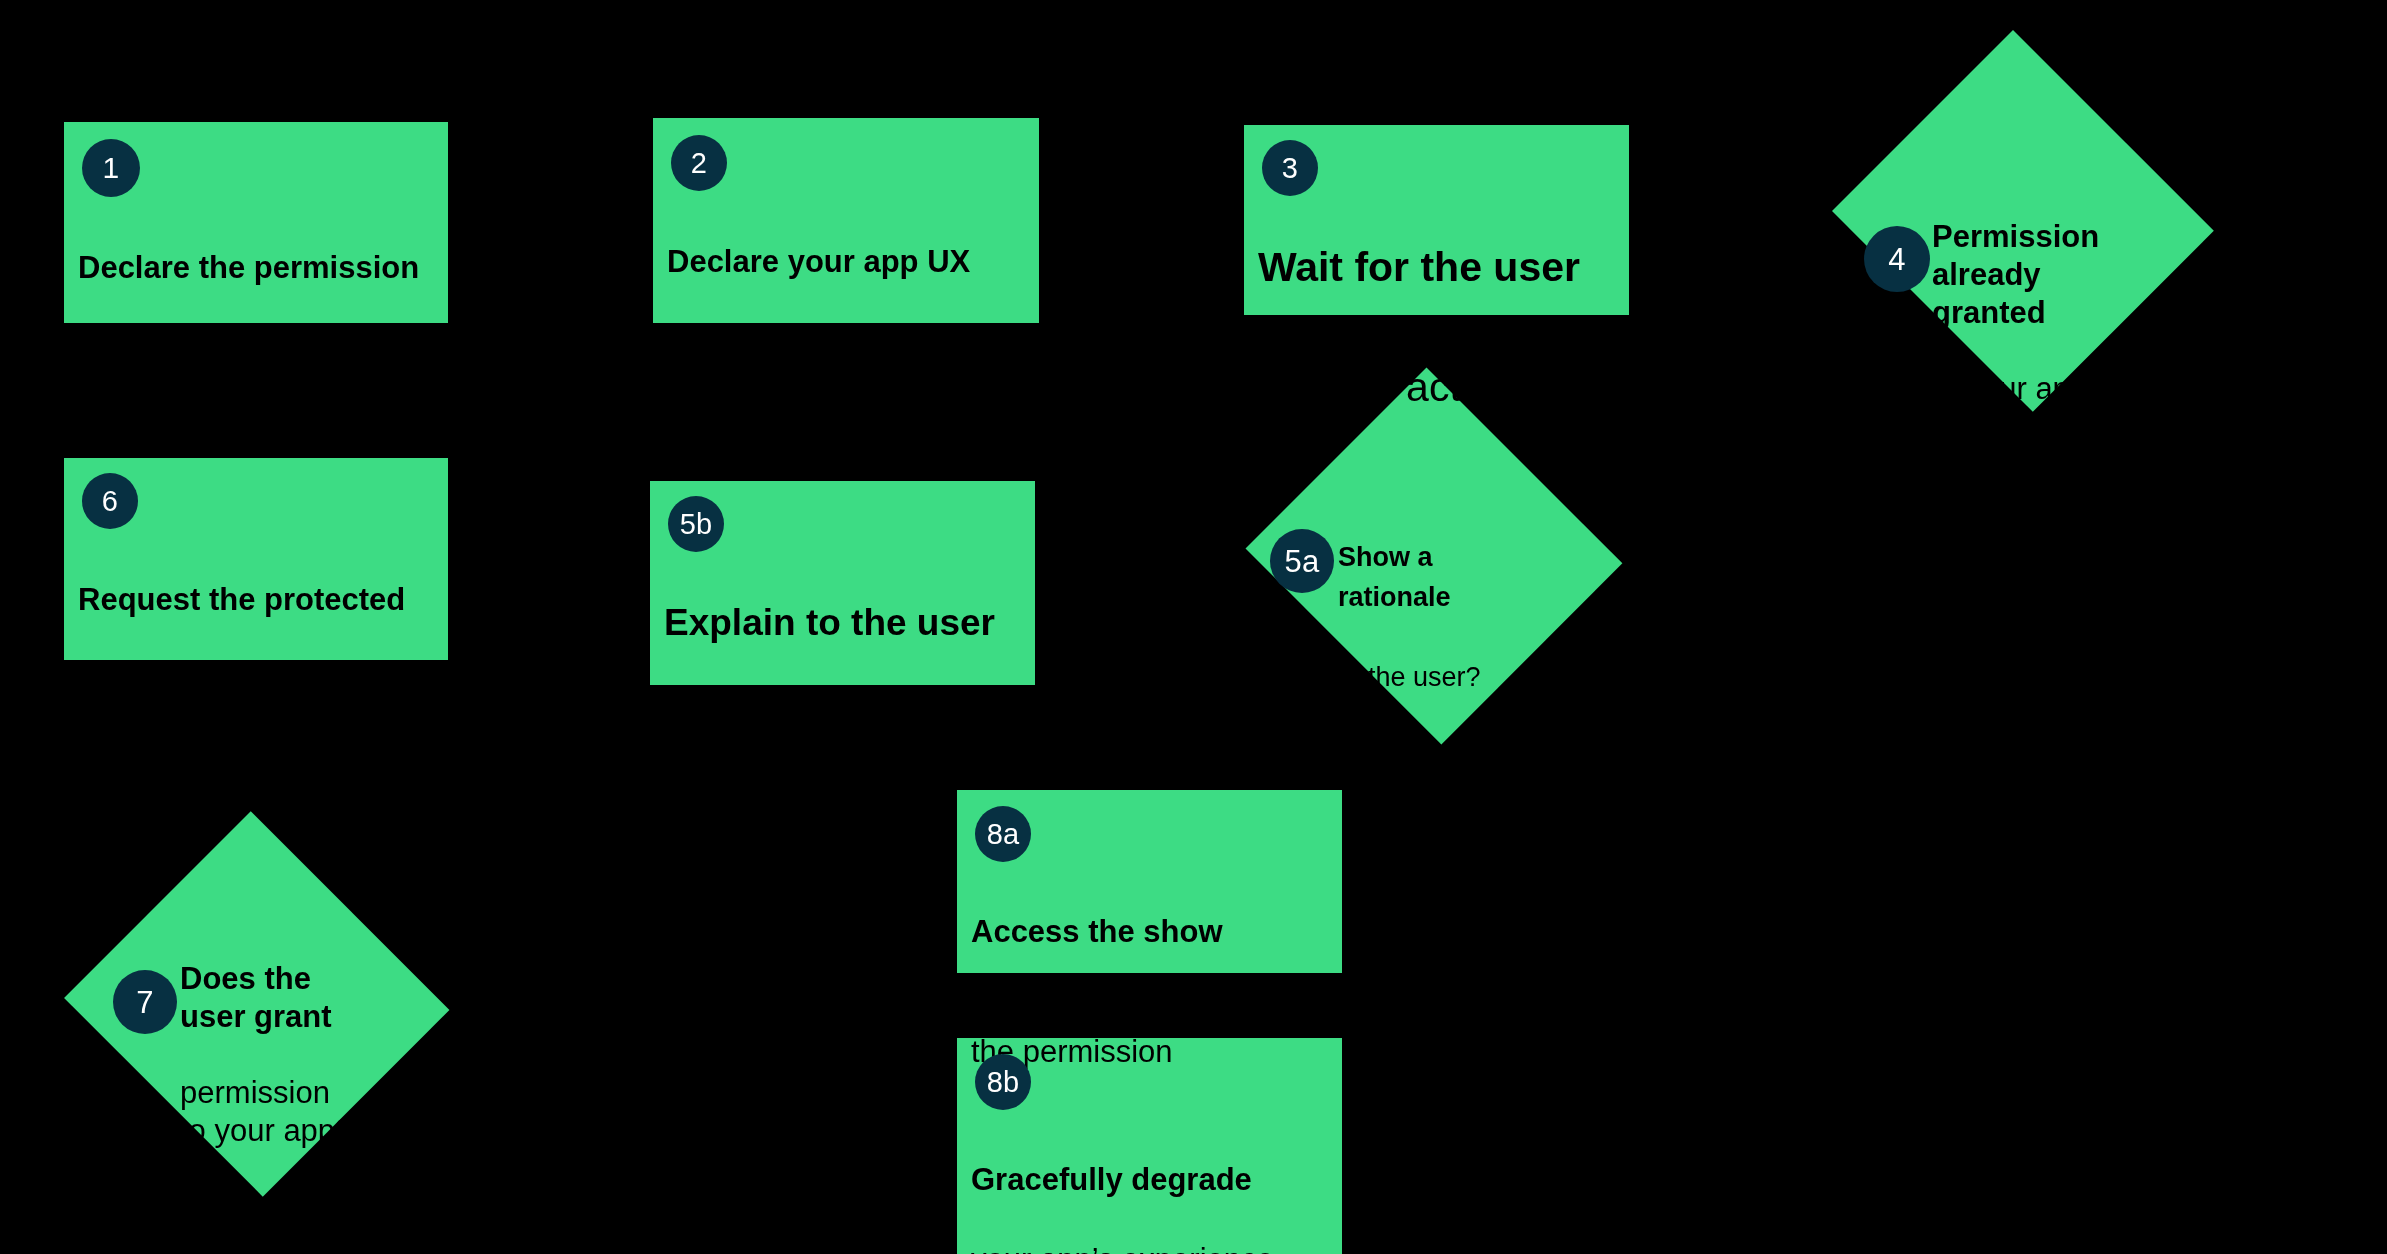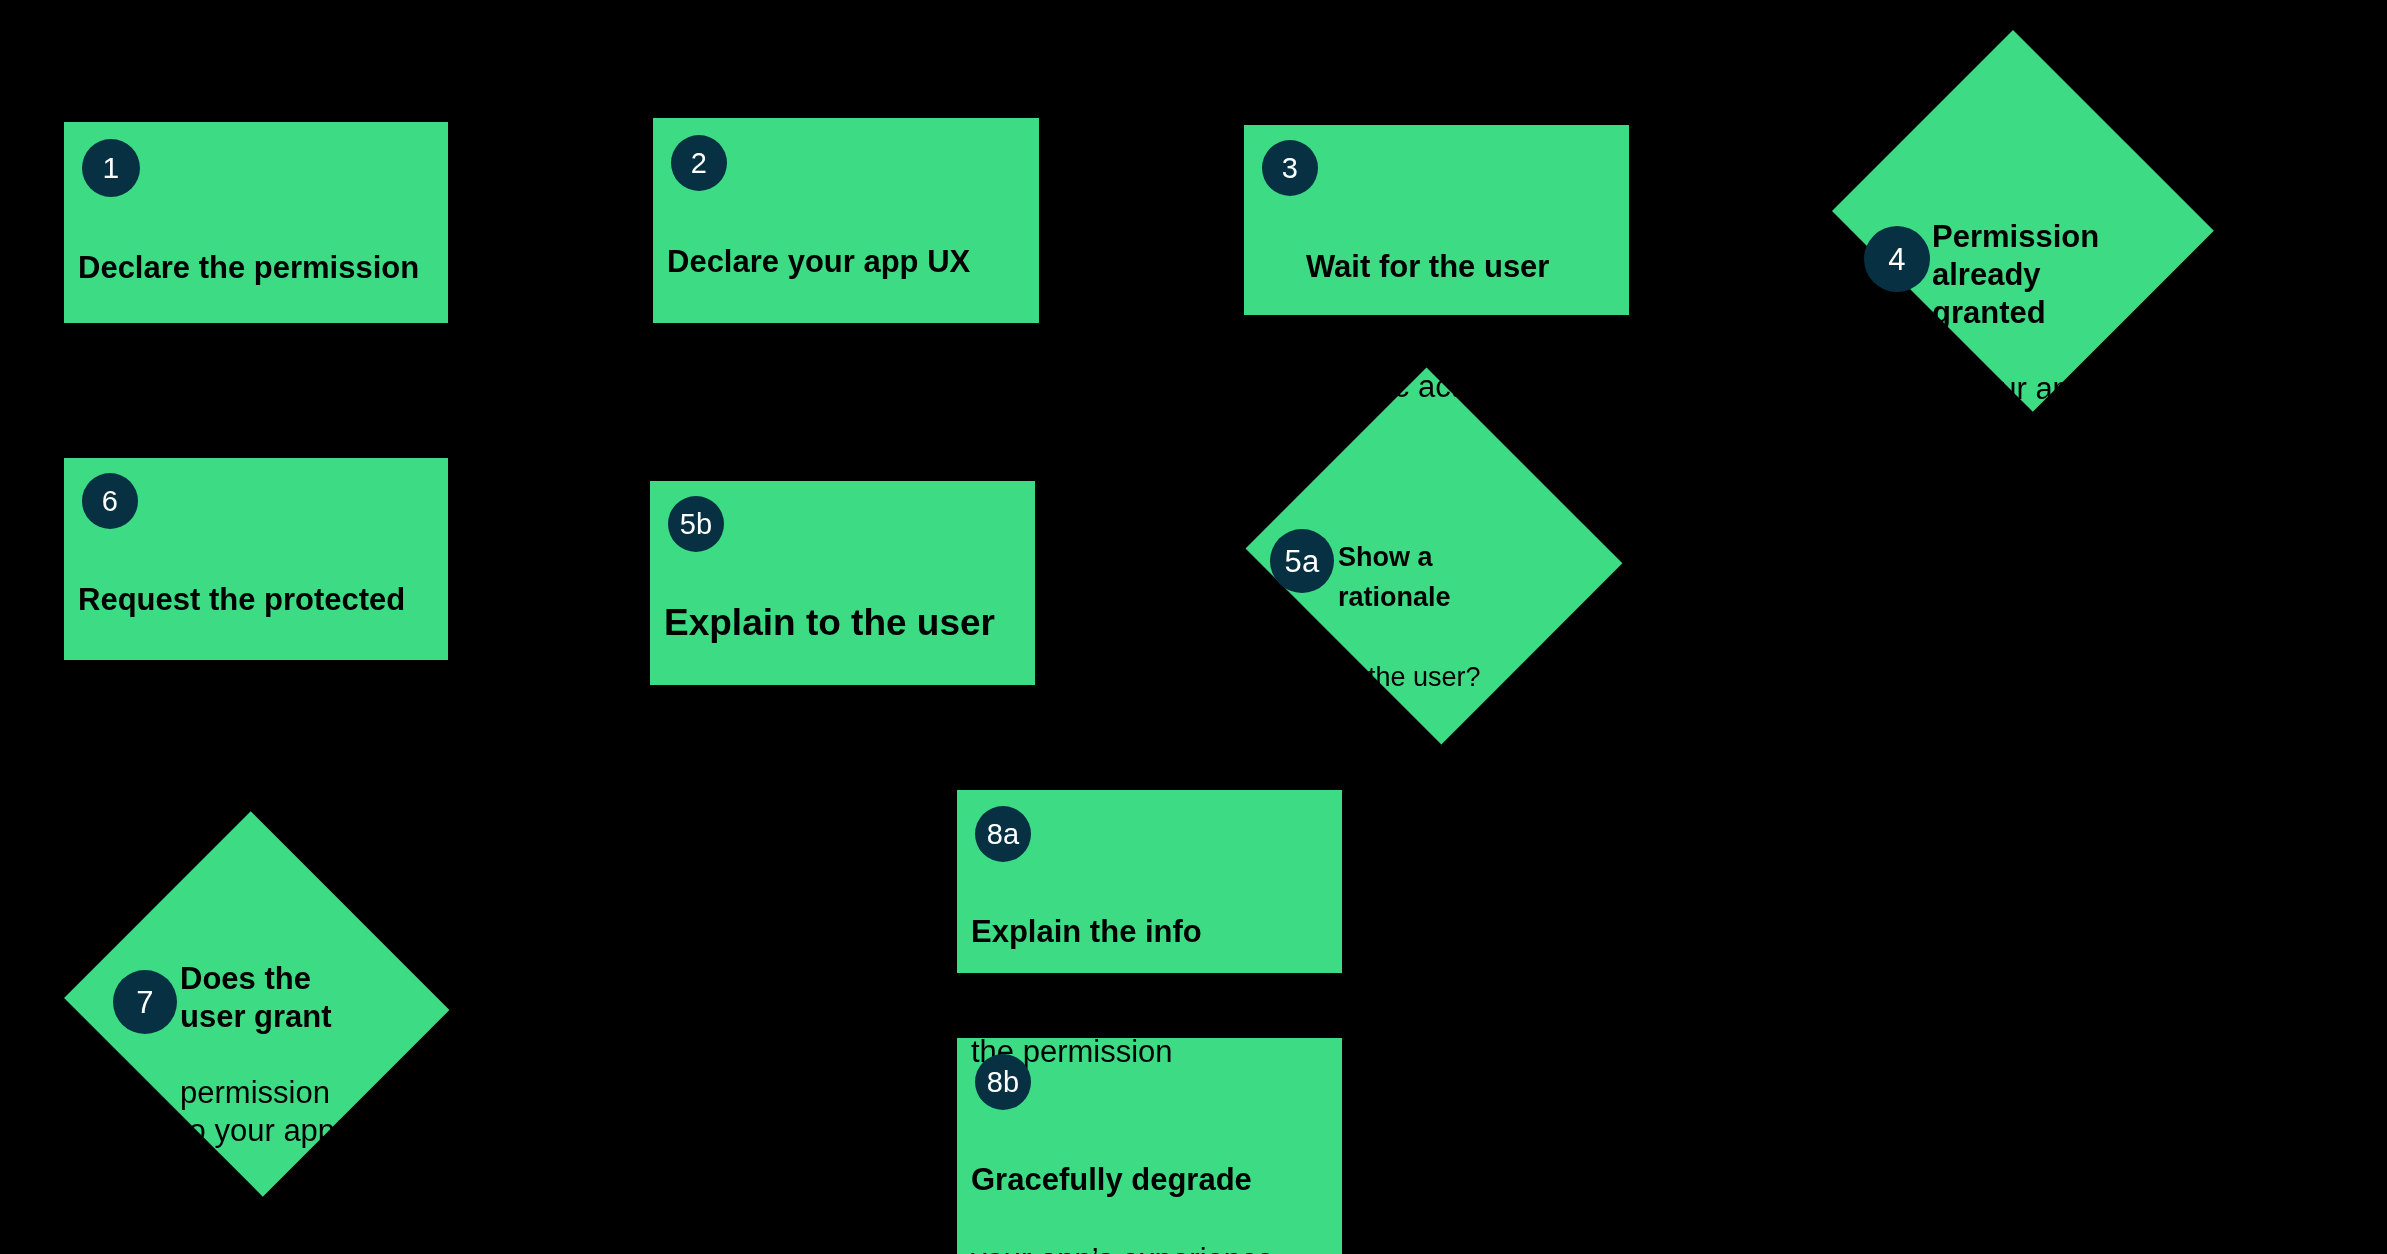--- a/index.html
+++ b/index.html
@@ -80,21 +80,21 @@
   #node-1 .label { left: 14px; top: 86px; font-size: 31px; line-height: 40px; }
 
   
   #node-2 .badge { left: 18px; top: 17px; width: 56px; height: 56px; font-size: 29px; }
   #node-2 { left: 653px; top: 118px; width: 386px; height: 205px; }
   #node-2 .label { left: 14px; top: 84px; font-size: 31px; line-height: 40px; }
 
   
   #node-3 { left: 1244px; top: 125px; width: 385px; height: 190px; }
   #node-3 .badge { left: 18px; top: 15px; width: 56px; height: 56px; font-size: 29px; }
-  #node-3 .label { left: 14px; top: 82px; font-size: 31px; line-height: 40px; margin-left: 48px; }
+  #node-3 .label { left: 14px; top: 82px; font-size: 41px; line-height: 40px; }
 
   
   #node-4 { left: 1822px; top: 40px; width: 402px; height: 362px; }
   #node-4 .badge { left: 42px; top: 186px; width: 66px; height: 66px; font-size: 31px; }
   #node-4 .label { left: 110px; top: 140px; font-size: 31px; line-height: 38px; }
 
   
   #node-6 { left: 64px; top: 458px; width: 384px; height: 202px; }
   #node-6 .badge { left: 18px; top: 15px; width: 56px; height: 56px; font-size: 29px; }
   #node-6 .label { left: 14px; top: 82px; font-size: 31px; line-height: 40px; }
@@ -206,21 +206,21 @@
 user grant</span>
       <span class="sub">permission
 to your app?</span>
     </div>
   </div>
 
   <div class="node" id="node-8a">
     <div class="rect-shape"></div>
     <div class="badge">8a</div>
     <div class="label">
-      <span class="title">Explain the info</span>
+      <span class="title">Access the show</span>
       <span class="sub">that’s protected by
 the permission</span>
     </div>
   </div>
 
   <div class="node" id="node-8b">
     <div class="rect-shape"></div>
     <div class="badge">8b</div>
     <div class="label">
       <span class="title">Gracefully degrade</span>

